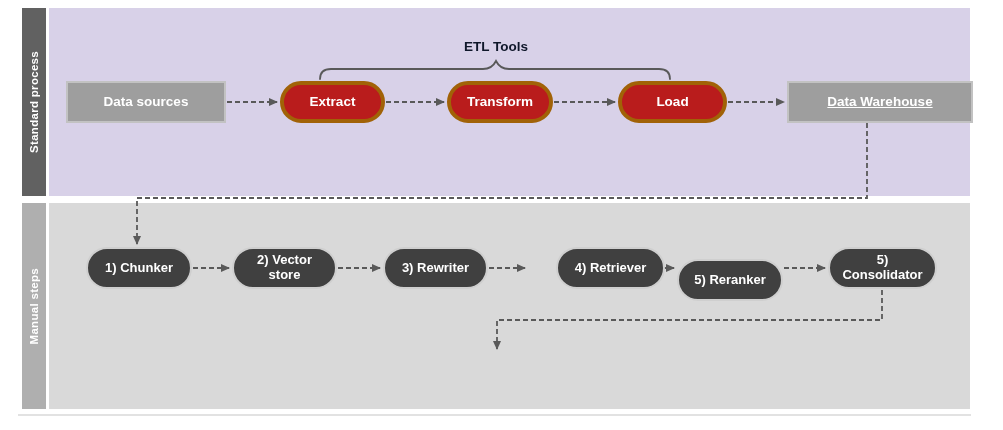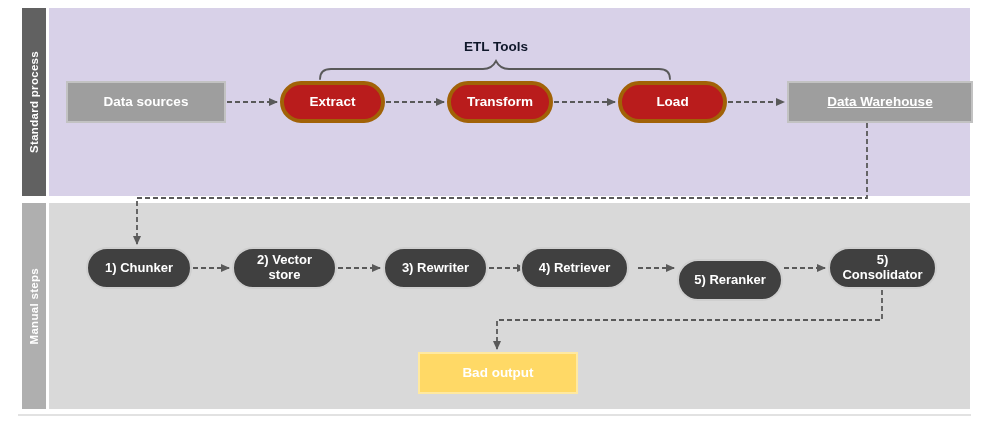--- a/index.html
+++ b/index.html
@@ -81,18 +81,17 @@
 
   <div class="node rect-gray" style="left:66px;top:81px;width:160px;">Data sources</div>
   <div class="node pill pill-pink" style="left:280px;top:81px;width:105px;">Extract</div>
   <div class="node pill pill-pink" style="left:618px;top:81px;width:109px;">Load</div>
   <div class="node pill pill-pink" style="left:447px;top:81px;width:106px;">Transform</div>
   <div class="node rect-gray" style="left:787px;top:81px;width:186px;text-decoration:underline;">Data Warehouse</div>
 
   <div class="node pill pill-gray" style="left:86px;top:247px;width:106px;">1) Chunker</div>
   <div class="node pill pill-gray" style="left:232px;top:247px;width:105px;">2) Vector store</div>
   <div class="node pill pill-gray" style="left:383px;top:247px;width:105px;">3) Rewriter</div>
-  <div class="node pill pill-gray" style="left:520px;top:247px;width:109px;">4) Retriever</div>
+  <div class="node pill pill-gray" style="left:556px;top:247px;width:109px;">4) Retriever</div>
   <div class="node pill pill-gray" style="left:677px;top:259px;width:106px;text-align:right;">5) Reranker</div>
   <div class="node pill pill-gray" style="left:828px;top:247px;width:109px;">5) Consolidator</div>
-  <div class="node rect-yellow" style="left:418px;top:352px;width:160px;">Bad output</div>
 
 </div>
 
 </body></html>

